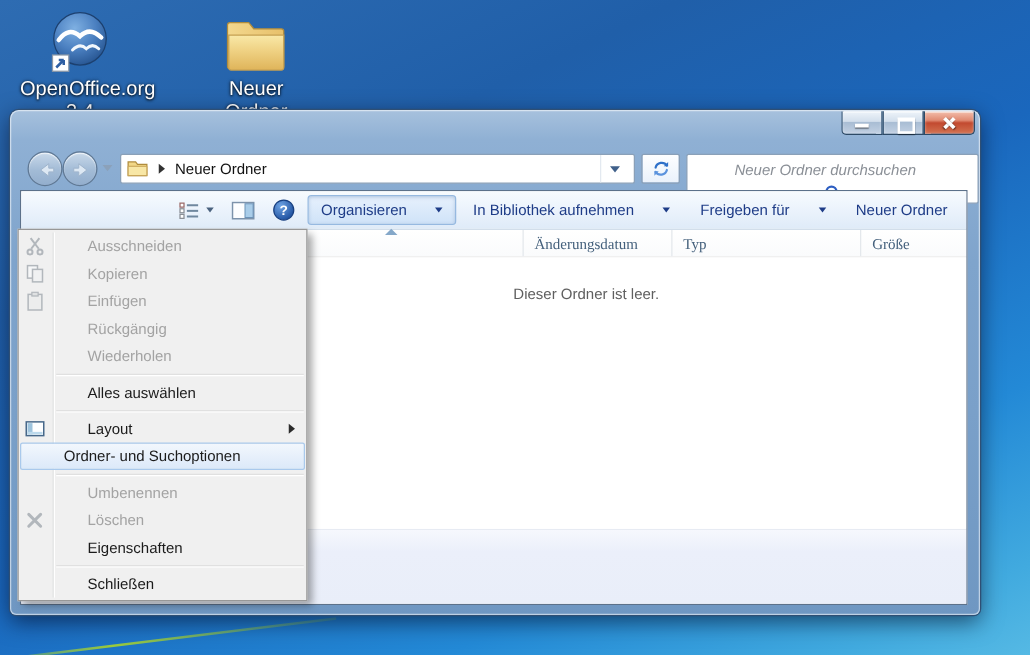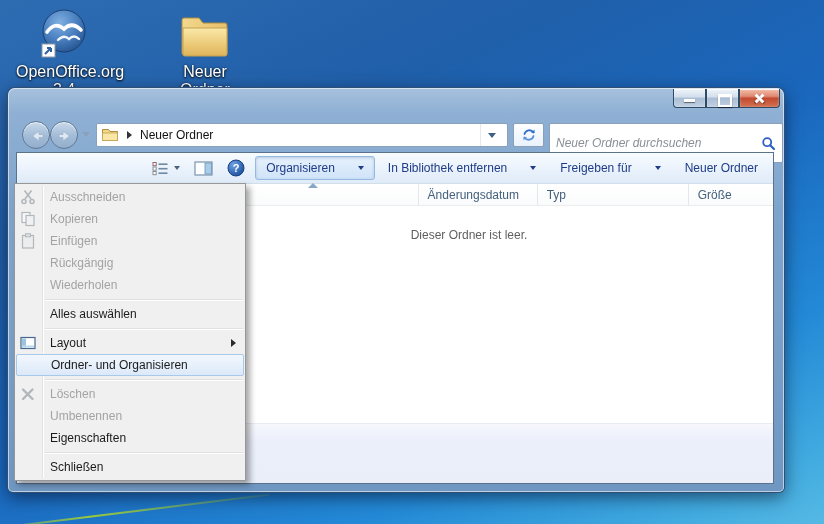--- a/index.html
+++ b/index.html
@@ -63,21 +63,21 @@
     border-left:5px solid #333; margin:0 8px 0 4px; }
   .bc-text { color:#111; }
   .addr-drop { margin-left:auto; display:flex; align-items:center; align-self:stretch; padding:0 7px;
     border-left:1px solid #e3e9f0; }
   .addr-drop i { width:0; height:0; border-left:4px solid transparent; border-right:4px solid transparent;
     border-top:5px solid #40608a; }
   .refresh-btn { position:absolute; left:497px; top:5px; width:31px; height:24px;
     background:linear-gradient(#fdfeff,#eaf2fb); border:1px solid #8aa0b8; border-radius:2px;
     display:flex; align-items:center; justify-content:center; cursor:pointer; }
   .searchbox { position:absolute; left:533px; top:5px; width:234px; height:40px; background:#fff;
-    border:1px solid #8aa0b8; border-radius:2px; display:flex; align-items:center; padding:0 6px; }
+    border:1px solid #8aa0b8; border-radius:2px; display:flex; align-items:center; padding:0 6px;flex-direction:column; }
   .searchbox input { flex:1; border:none; outline:none; font:italic 12px "Liberation Sans","DejaVu Sans",sans-serif;
     color:#444; background:transparent; min-width:0; }
   .searchbox input::placeholder { color:#8a8f96; font-style:italic; }
 
   
   .client { position:absolute; left:8px; top:64px; width:758px; height:332px;
     border:1px solid #5c718a; background:#fff; display:flex; flex-direction:column; }
 
   .toolbar { height:31px; background:linear-gradient(#f7fbfe,#ebf3fc 50%,#dfebf8);
     border-bottom:1px solid #d2deea; display:flex; align-items:center; padding:0 3px; flex:0 0 auto; }
@@ -87,42 +87,42 @@
     border-top:4px solid #1e3c87; display:none; }
   .tb-btn.dropdown .tb-arrow { display:block; }
   .tb-btn.pressed { background:linear-gradient(#e7f1fd,#cfe3f8); border-color:#96b9e0;
     box-shadow:inset 0 1px 3px rgba(70,110,160,.3); }
   .tb-right { margin-left:auto; display:flex; align-items:center; gap:4px; padding-right:4px; }
   .tb-icon-btn { display:flex; align-items:center; gap:5px; padding:3px 5px; border-radius:3px; cursor:pointer; }
   .views-arrow { width:0; height:0; border-left:3.5px solid transparent; border-right:3.5px solid transparent;
     border-top:4px solid #4a627e; }
 
   .col-headers { height:22px; display:flex; background:linear-gradient(#ffffff,#fafbfc);
-    border-bottom:1px solid #ececec; color:#44607c; flex:0 0 auto; position:relative; }
+    border-bottom:1px solid #ececec; color:#44607c; flex:0 0 auto; position:relative;font-family:Liberation Serif, serif; }
   .col-spacer { width:415px; }
   .col { padding:4px 0 0 9px; border-left:1px solid #e4e8ec; overflow:hidden; white-space:nowrap; }
   [data-name="col-header-date-modified"] { width:123px; }
   [data-name="col-header-type"] { width:125px; }
   [data-name="col-header-size"] { width:88px;margin-left:30px; }
   .sort-arrow { position:absolute; left:291px; top:-1px; width:0; height:0;
     border-left:5px solid transparent; border-right:5px solid transparent; border-bottom:5px solid #85a8c9; }
 
   .file-area { flex:1; position:relative; background:#fff; }
   .empty-text { position:absolute; left:160px; right:12px; top:22px; text-align:center; color:#5f5f5f; }
 
   .details-pane { height:60px; flex:0 0 auto; border-top:1px solid #e7ebf3;
     background:linear-gradient(#f6f8fd,#ebeffa 30%,#e9eef9); }
 
   
   .menu { position:absolute; left:14px; top:183px; width:232px; background:#f0f0f0;
     border:1px solid #979797; box-shadow:4px 4px 6px rgba(0,0,0,.35); padding:2px 0; z-index:10; }
   .menu::before { content:""; position:absolute; left:27px; top:2px; bottom:2px; width:1px;
     background:#e2e3e3; box-shadow:1px 0 0 #fff; }
   .menu-item { position:relative; height:22px; display:flex; align-items:center;
-    padding-left:35px; color:#1b1b1b; cursor:pointer; }
+    padding-left:55px; color:#1b1b1b; cursor:pointer; }
   .menu-item .mi-label { flex:1; }
   .menu-item .mi-arrow { display:none; margin-right:9px; width:0; height:0;
     border-top:4px solid transparent; border-bottom:4px solid transparent; border-left:5px solid #2b2b2b; }
   .menu-item.has-submenu .mi-arrow { display:block; }
   .menu-item.state-disabled { color:#a3a3a3; cursor:default; }
   .menu-item.state-highlighted { background:linear-gradient(#f2f7fd,#dcE9f9); border:1px solid #a9c9ec;
     border-radius:2px; margin:0 1px; padding-left:34px; height:22px; }
   .mi-icon { position:absolute; left:5px; top:3px; width:16px; height:16px; }
   .menu-sep { height:1px; background:#e0e0e0; margin:3px 2px 3px 30px; box-shadow:0 1px 0 #fff; }
 </style>
@@ -259,21 +259,21 @@
             <circle cx="9" cy="9" r="8" fill="url(#hg)" stroke="#173f80" stroke-width="1"></circle>
             <text x="9" y="13" text-anchor="middle" font-size="11" font-weight="bold" fill="#fff" font-family="Liberation Sans, sans-serif">?</text>
           </svg>
         </div>
       </div>
     <div class="tb-btn pressed dropdown" data-name="toolbar-button-organize">
           <span class="tb-label">Organisieren</span>
           <i class="tb-arrow" data-name="dropdown-arrow-icon"></i>
         </div>
         <div class="tb-btn dropdown" data-name="toolbar-button-include-in-library">
-          <span class="tb-label">In Bibliothek entfernen</span>
+          <span class="tb-label">In Bibliothek aufnehmen</span>
           <i class="tb-arrow" data-name="dropdown-arrow-icon"></i>
         </div>
         <div class="tb-btn dropdown" data-name="toolbar-button-share-with">
           <span class="tb-label">Freigeben für</span>
           <i class="tb-arrow" data-name="dropdown-arrow-icon"></i>
         </div>
         <div class="tb-btn" data-name="toolbar-button-new-folder">
           <span class="tb-label">Neuer Ordner</span>
 
         </div>
@@ -349,39 +349,39 @@
       <span class="mi-icon" data-name="layout-icon"><svg width="16" height="16" viewBox="0 0 16 16">
           <rect x="1" y="2.5" width="14" height="11" fill="#fdfeff" stroke="#47688a" stroke-width="1.2"></rect>
           <rect x="2" y="3.5" width="4" height="9" fill="#9dc3dd"></rect>
           <rect x="2" y="10.5" width="12" height="2" fill="#bcd9ec"></rect>
         </svg></span>
       <span class="mi-label">Layout</span>
       <i class="mi-arrow" data-name="submenu-arrow-icon"></i>
     </div>
     <div class="menu-item state-highlighted" data-name="menu-item-folder-options">
       <span class="mi-icon" data-name="no-icon"></span>
-      <span class="mi-label">Ordner- und Organisieren</span>
+      <span class="mi-label">Ordner- und Suchoptionen</span>
 
     </div>
     <div class="menu-sep" data-name="menu-separator"></div>
+    <div class="menu-item state-disabled" data-name="menu-item-rename">
+      <span class="mi-icon" data-name="no-icon"></span>
+      <span class="mi-label">Umbenennen</span>
+
+    </div>
     <div class="menu-item state-disabled" data-name="menu-item-delete">
       <span class="mi-icon" data-name="delete-icon"><svg width="16" height="16" viewBox="0 0 16 16">
           <g stroke="#b2b7bc" stroke-width="2.4" stroke-linecap="round">
             <path d="M3 3.5 L12.5 13"></path>
             <path d="M12.5 3.5 L3 13"></path>
           </g>
         </svg></span>
       <span class="mi-label">Löschen</span>
 
     </div>
-    <div class="menu-item state-disabled" data-name="menu-item-rename">
-      <span class="mi-icon" data-name="no-icon"></span>
-      <span class="mi-label">Umbenennen</span>
-
-    </div>
     <div class="menu-item state-normal" data-name="menu-item-properties">
       <span class="mi-icon" data-name="no-icon"></span>
       <span class="mi-label">Eigenschaften</span>
 
     </div>
     <div class="menu-sep" data-name="menu-separator"></div>
     <div class="menu-item state-normal" data-name="menu-item-close">
       <span class="mi-icon" data-name="no-icon"></span>
       <span class="mi-label">Schließen</span>
 

